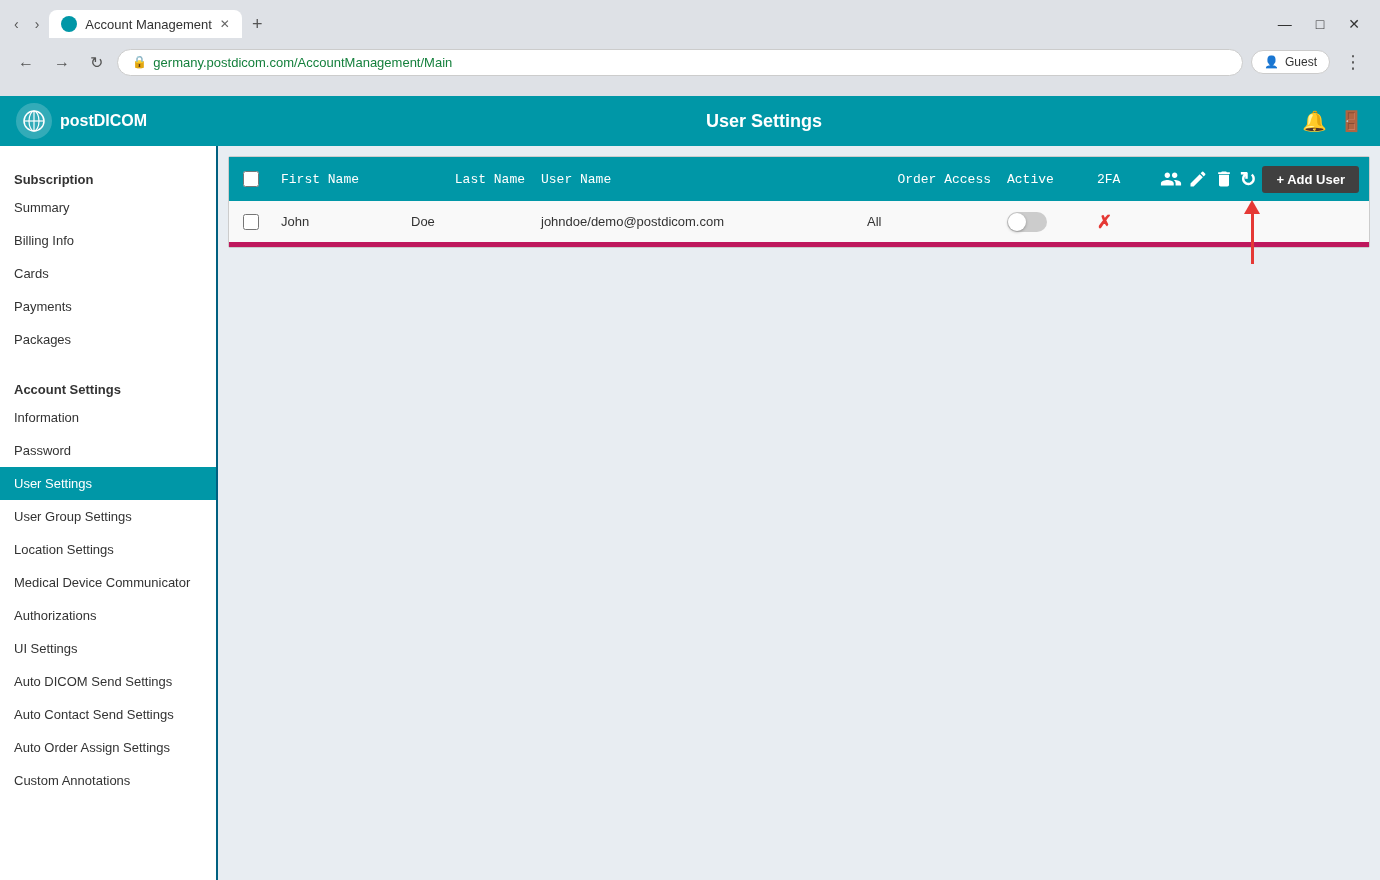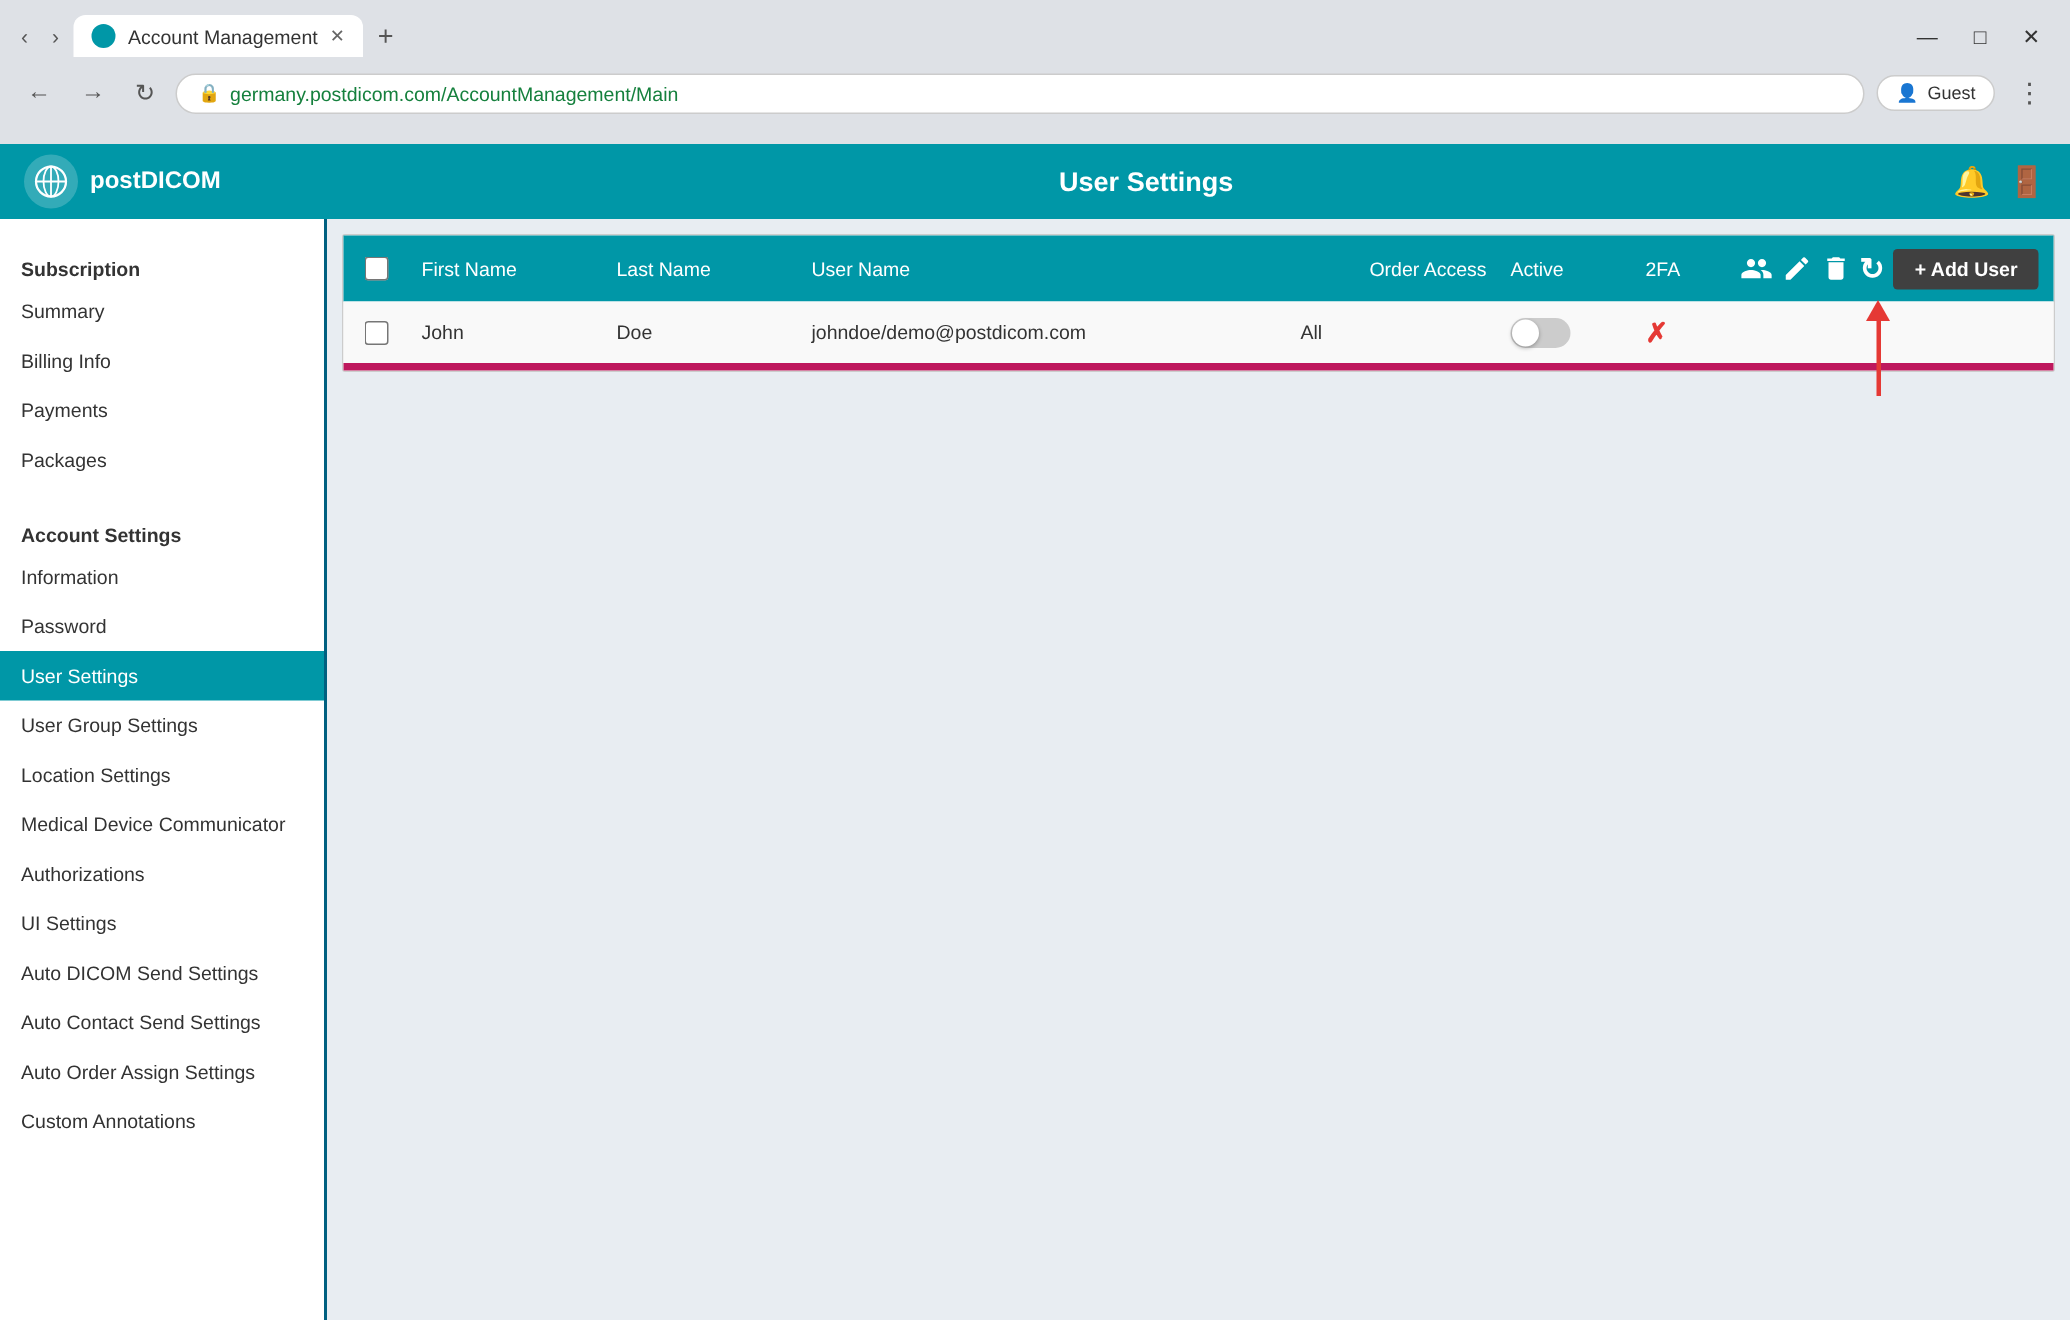--- a/index.html
+++ b/index.html
@@ -43,23 +43,23 @@
     .sidebar-section-label { font-weight: bold; font-size: 13px; color: #333; padding: 26px 14px 4px; }
     .sidebar-item { padding: 9px 14px; font-size: 13px; color: #333; cursor: pointer; display: block; }
     .sidebar-item.active { background: #0097a7; color: white; }
 
     
     .content-area { flex: 1; padding: 10px; overflow: auto; }
     .table-container { background: white; border: 1px solid #ccc; border-radius: 2px; }
     .table-header { background: #0097a7; color: white; display: flex; align-items: center; padding: 0; height: 44px; }
     .th-checkbox { width: 44px; display: flex; align-items: center; justify-content: center; }
     .th-checkbox input[type=checkbox] { width: 16px; height: 16px; cursor: pointer; accent-color: white; }
-    .th-cell { color: white; font-size: 13px; font-weight: 500; padding: 0 8px; }
+    .th-cell { color: white; font-size: 13px; font-weight: 500; padding: 0 8px; font-family: Liberation Mono, monospace; }
     .th-first-name { width: 130px; }
-    .th-last-name { width: 130px; }
+    .th-last-name { width: 130px; text-align: right; }
     .th-user-name { flex: 1; }
     .th-order-access { width: 140px; text-align: right; }
     .th-active { width: 90px; }
     .th-2fa { width: 80px; }
     .th-actions { width: 200px; display: flex; align-items: center; justify-content: flex-end; gap: 6px; padding-right: 10px; }
     .action-icon-btn { background: none; border: none; cursor: pointer; color: white; font-size: 18px; display: flex; align-items: center; justify-content: center; width: 28px; height: 28px; }
     .add-user-btn { background: #404040; border: none; color: white; font-size: 13px; font-weight: bold; padding: 6px 14px; border-radius: 3px; cursor: pointer; display: flex; align-items: center; gap: 4px; white-space: nowrap; }
 
     .table-row { display: flex; align-items: center; height: 46px; border-bottom: 5px solid #be185d; background: #f9f9f9; }
     .td-checkbox { width: 44px; display: flex; align-items: center; justify-content: center; }
@@ -145,20 +145,21 @@
         <button class="header-icon-btn">🚪</button>
       </div>
     </div>
 
     <div class="main-content">
 
       <div class="sidebar">
         <div class="sidebar-section-label">Subscription</div>
         <div class="sidebar-item">Summary</div>
         <div class="sidebar-item">Billing Info</div>
+        <div class="sidebar-item">Cards</div>
         <div class="sidebar-item">Payments</div>
         <div class="sidebar-item">Packages</div>
         <div class="sidebar-section-label">Account Settings</div>
         <div class="sidebar-item">Information</div>
         <div class="sidebar-item">Password</div>
         <div class="sidebar-item active">User Settings</div>
         <div class="sidebar-item">User Group Settings</div>
         <div class="sidebar-item">Location Settings</div>
         <div class="sidebar-item">Medical Device Communicator</div>
         <div class="sidebar-item">Authorizations</div>

